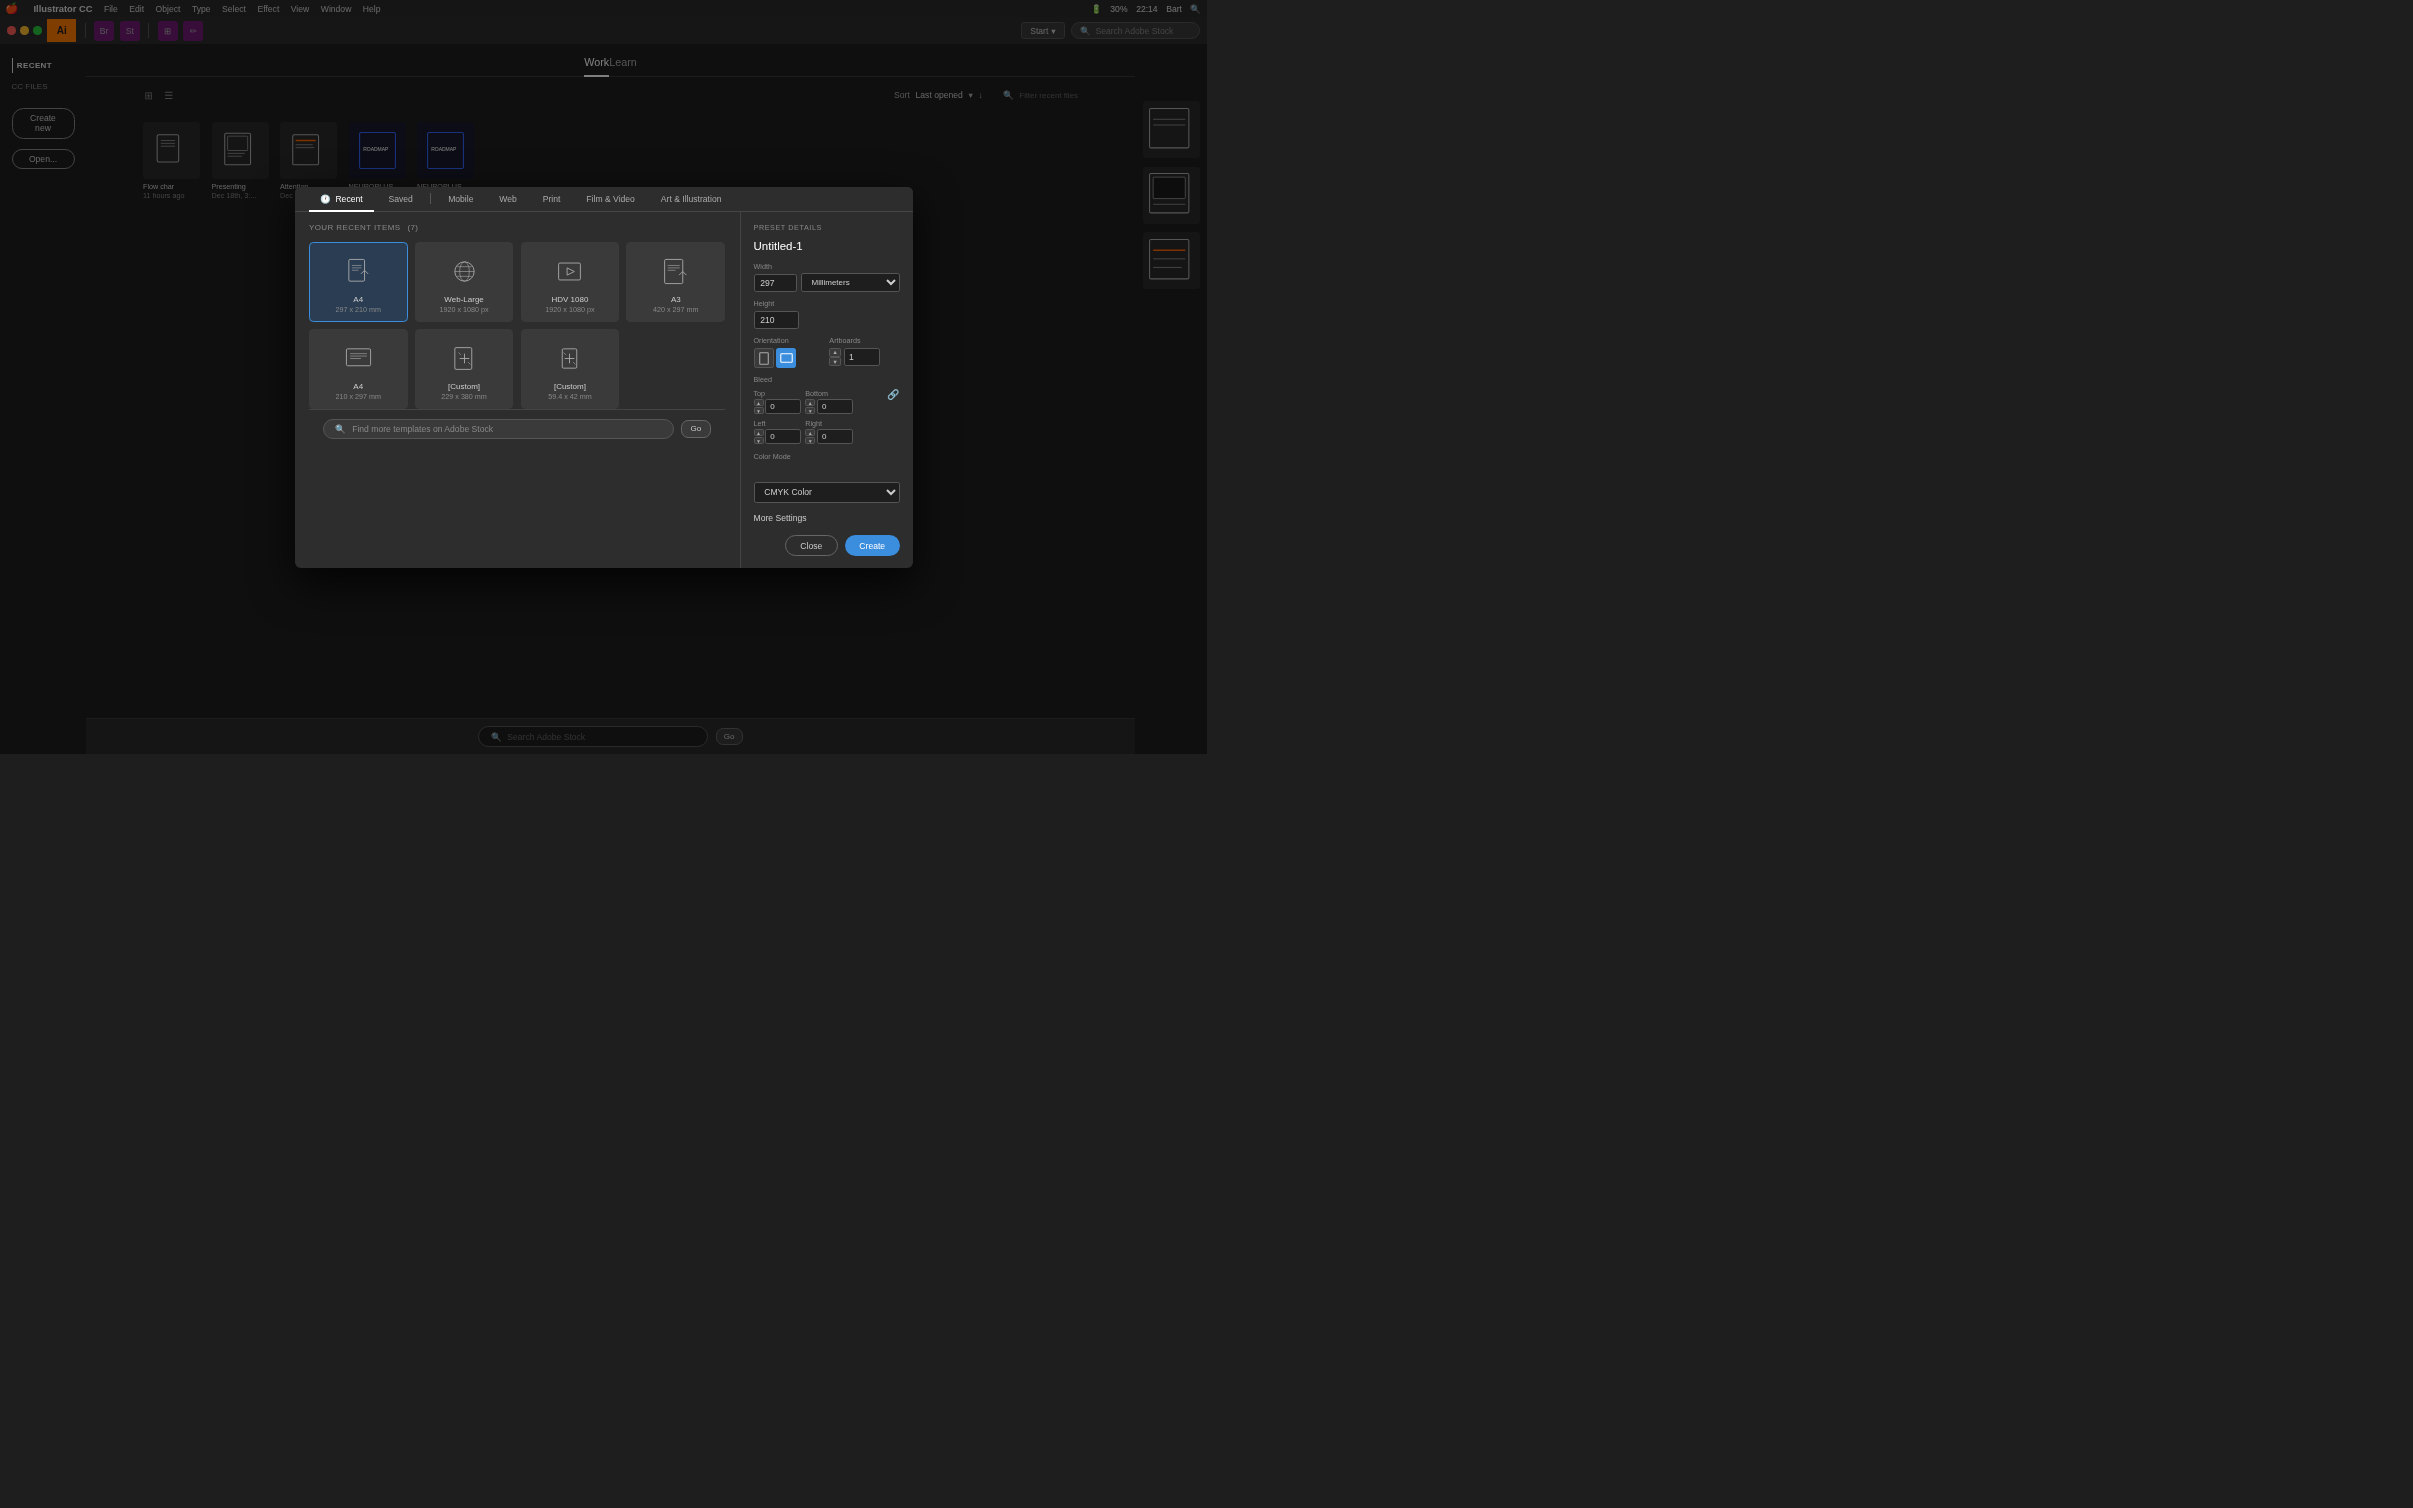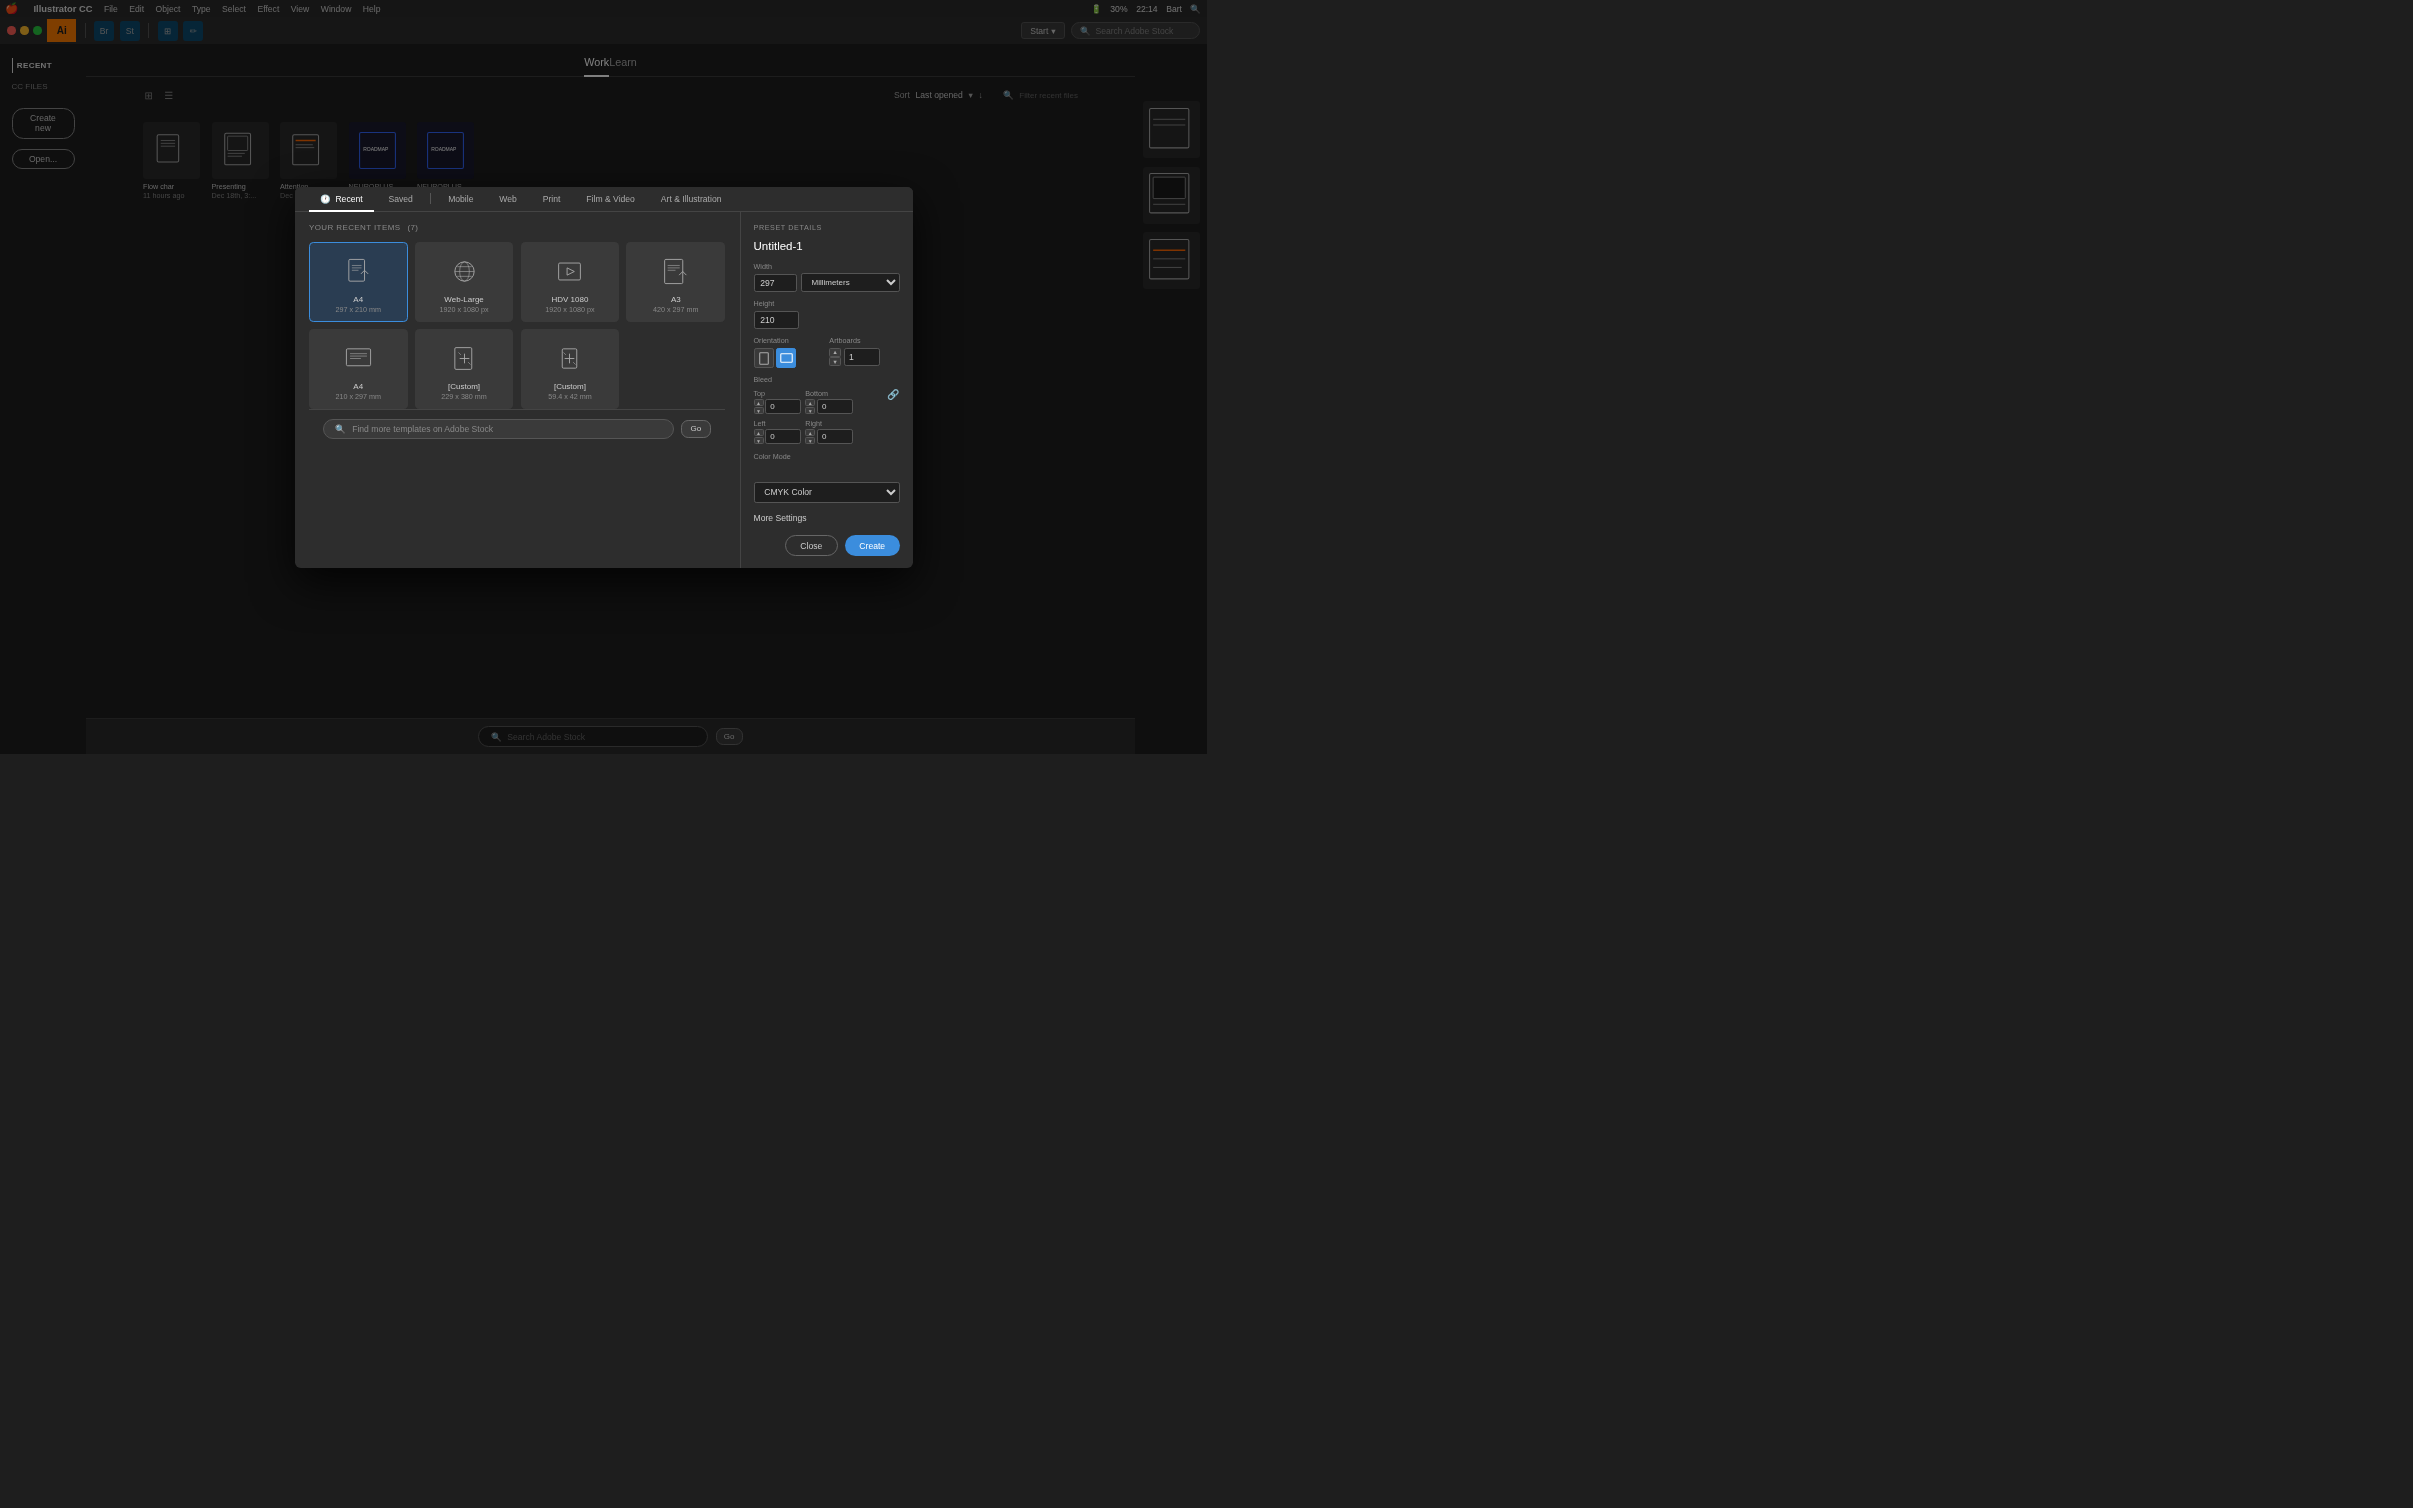--- a/index.html
+++ b/index.html
@@ -61,21 +61,21 @@
     }
     .ai-logo {
       width: 29px; height: 23px;
       background: #ff7c00;
       border-radius: 0;
       display: flex; align-items: center; justify-content: center;
       font-size: 10px; font-weight: 700; color: #1e1e1e;
     }
     .toolbar-icon {
       width: 20px; height: 20px;
-      background: #0c4a6e;
+      background: #701a75;
       border-radius: 2.9px;
       display: flex; align-items: center; justify-content: center;
       font-size: 8.6px; color: #aaa;
     }
     .toolbar-sep { width: 0.7px; height: 14.4px; background: #555; margin: 0 2.9px; }
     .start-btn {
       margin-left: auto;
       background: #3a3a3a;
       border: 0.7px solid #555;
       border-radius: 2.9px;

